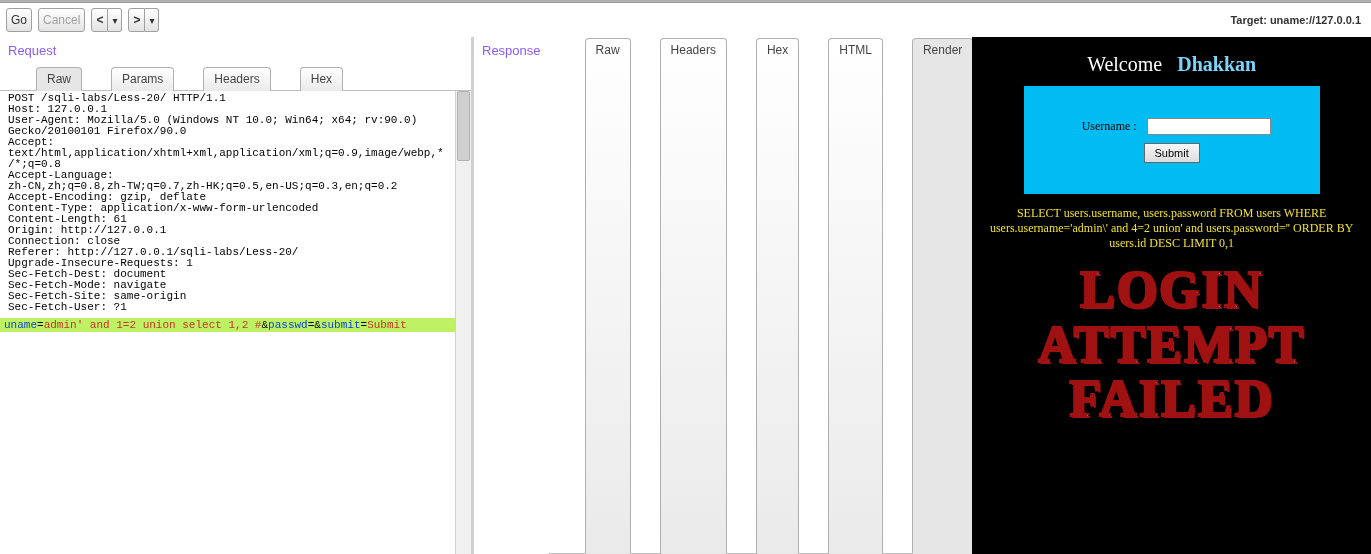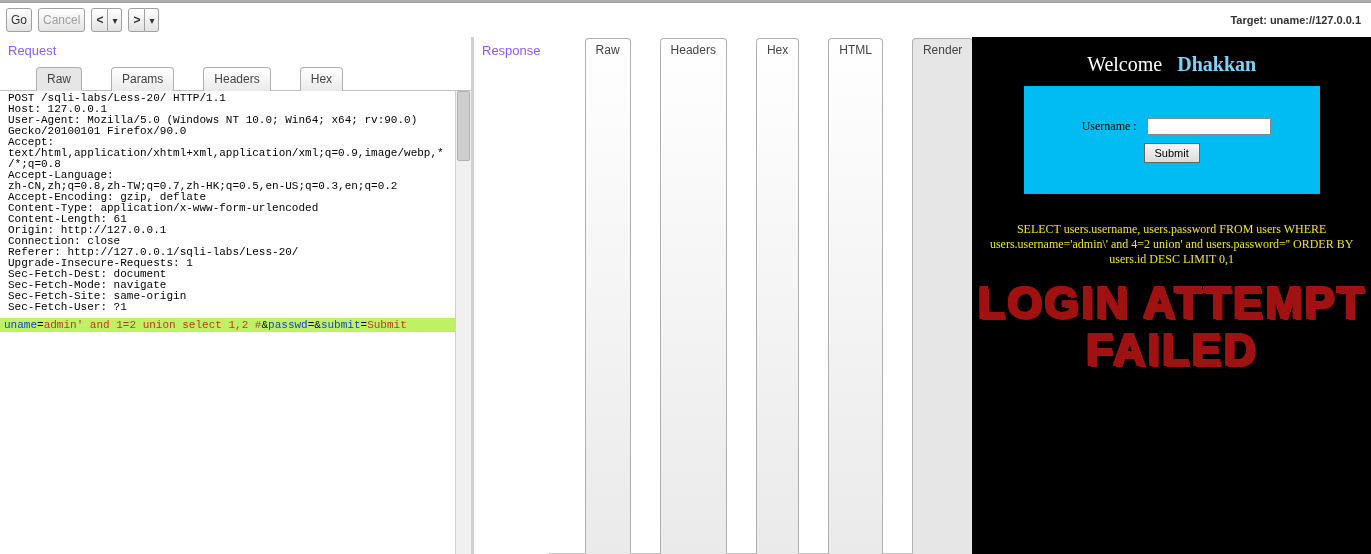--- a/index.html
+++ b/index.html
@@ -161,21 +161,21 @@
   .welcome .highlight { color:#7dd3fc;font-weight:bold; }
   .login-box {
     width:296px;
     height:108px;
     background:#00bcf2;
     display:flex;
     flex-direction:column;
     align-items:center;
     justify-content:center;
     gap:8px;
-    margin-bottom:28px;
+    margin-bottom:12px;
   }
   .login-row {
     display:flex;
     align-items:center;
     gap:10px;
     width:100%;
     justify-content:center;
   }
   .login-row label {
     color:#000;
@@ -231,23 +231,23 @@
     height:18px;
     pointer-events:none;
   }
   .annot-arrow {
     position:absolute;
     color:#c62828;
     font-size:16px;
     transform:rotate(20deg);
   }
   .fail-text {
-    font-family:Liberation Sans, sans-serif;
+    font-family:Liberation Serif, serif;
     font-weight:bold;
-    font-size:45px;
+    font-size:52px;
     text-align:center;
     line-height:1.05;
     color:#9ea0a7;
     background:linear-gradient(#d2d3d8, #838591);
     -webkit-background-clip: text;
     -webkit-text-fill-color: transparent;
     text-shadow: 2px 2px 0 #a01111, -1px -1px 0 #a01111, 1px -1px 0 #a01111, -1px 1px 0 #a01111;
     letter-spacing:2px;
   }
 </style>

